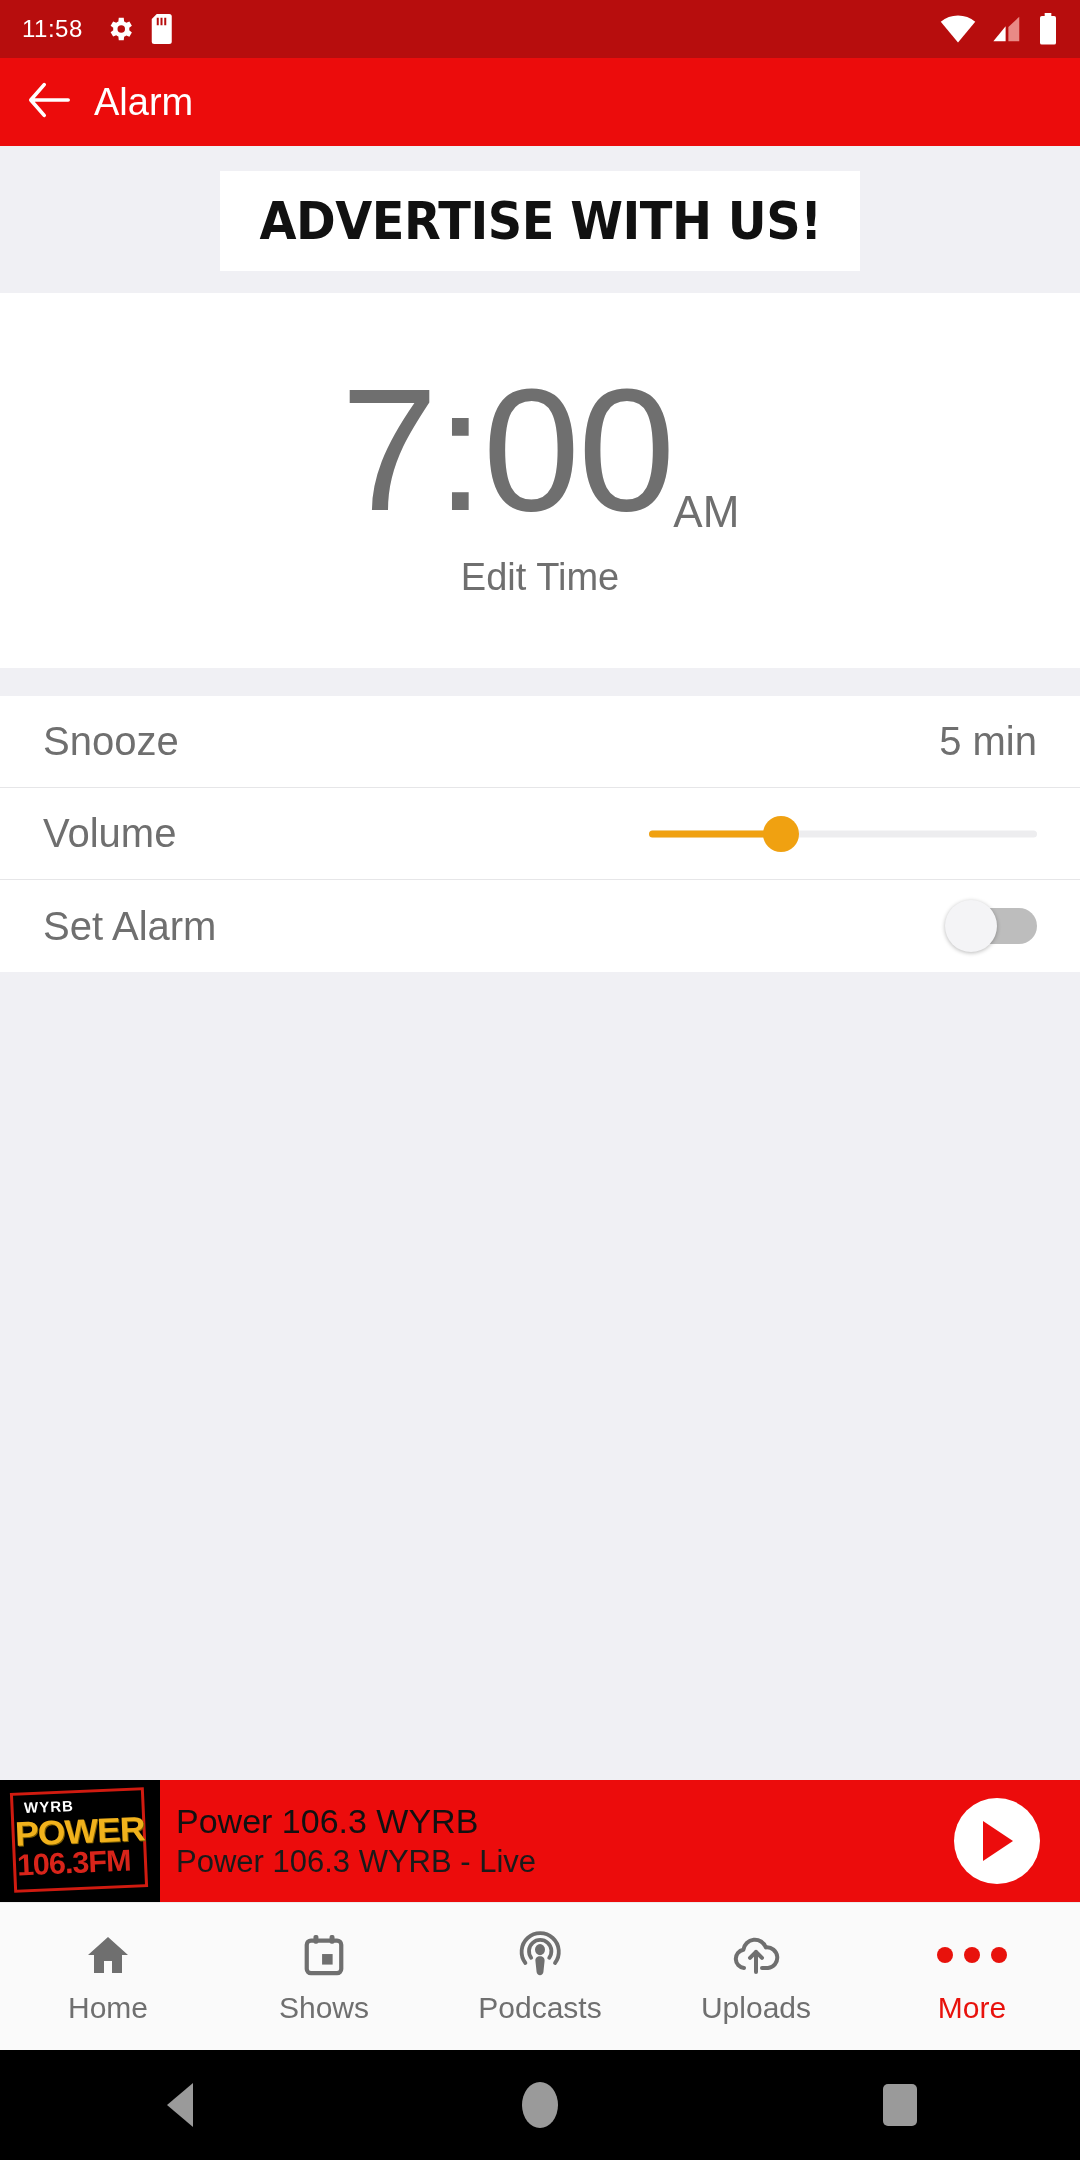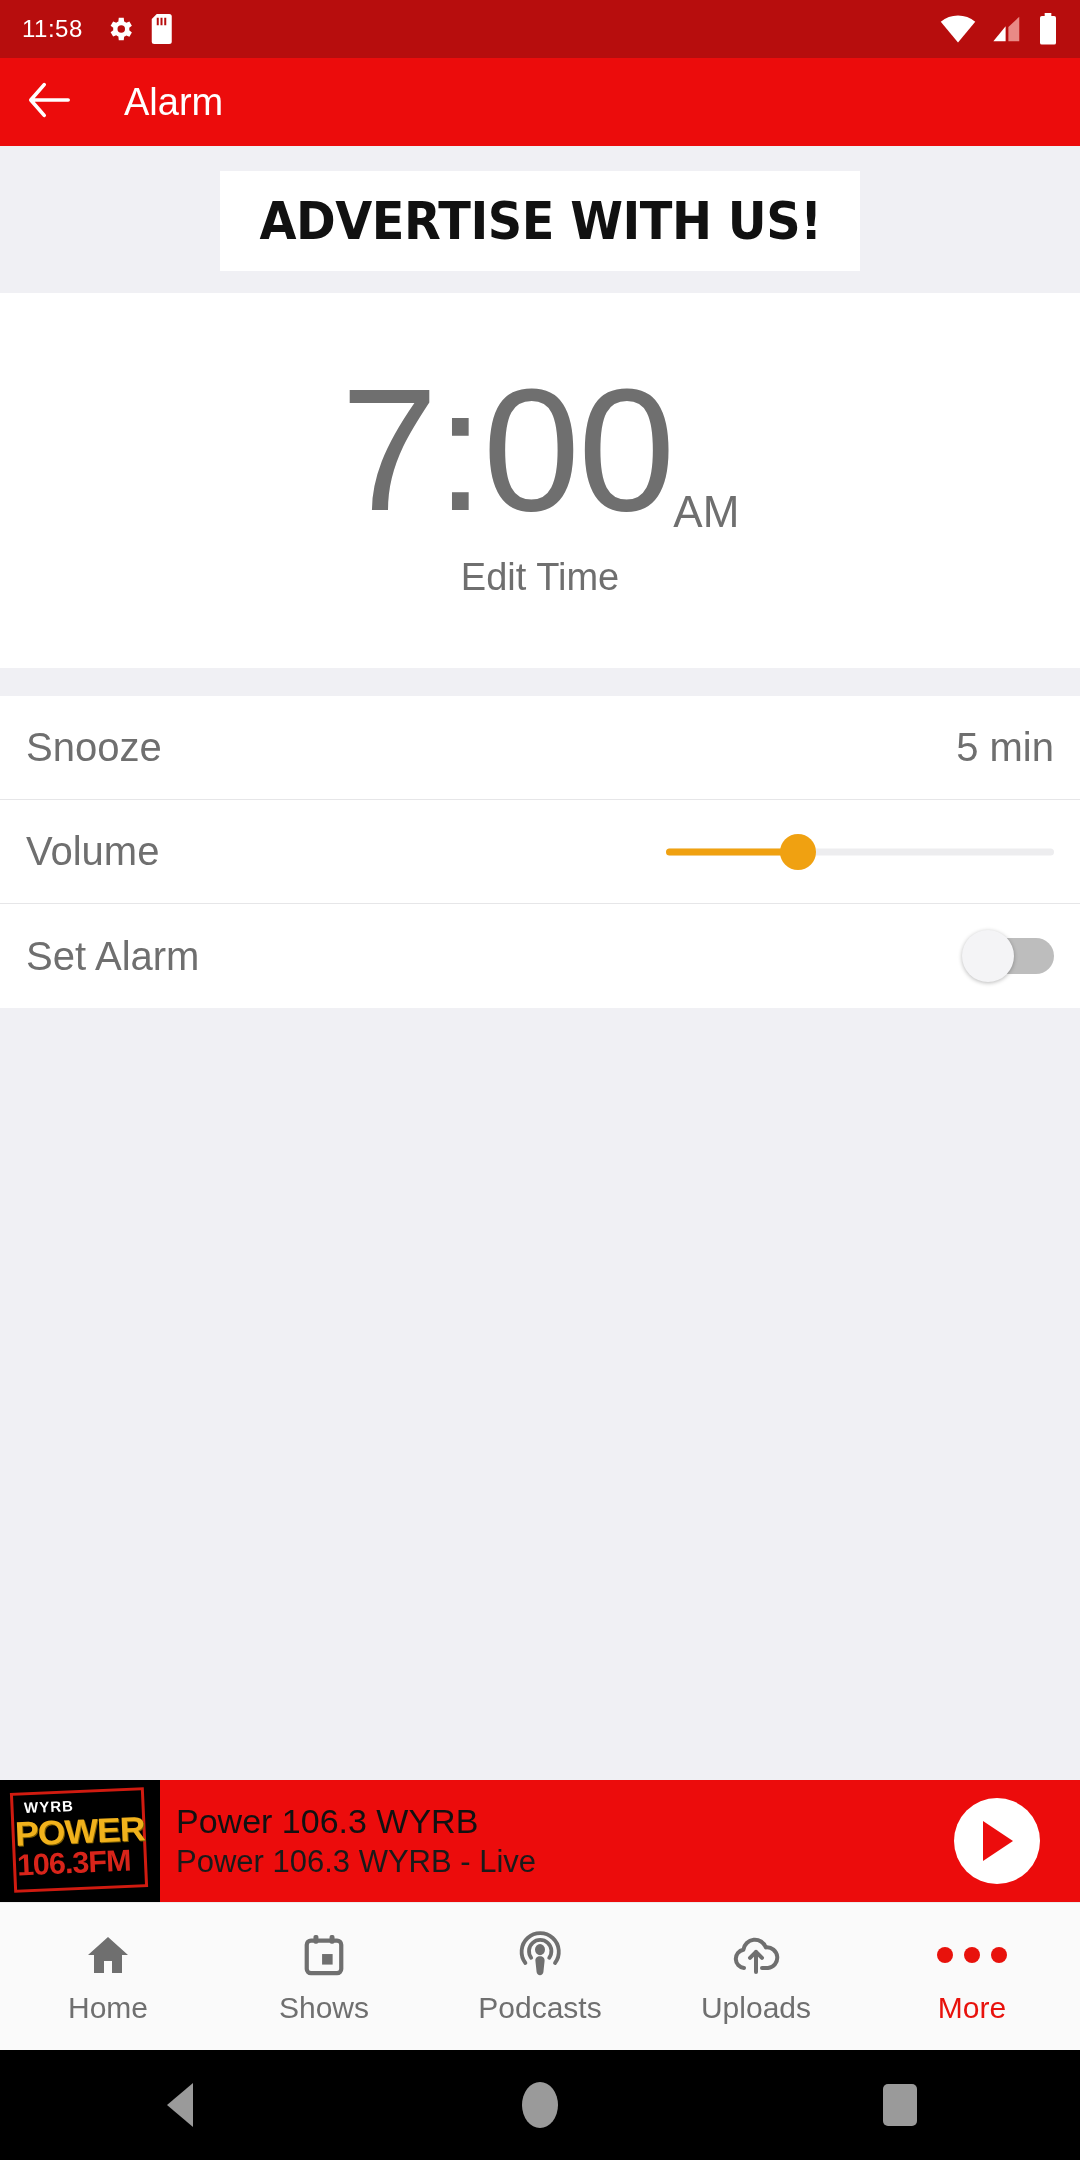--- a/index.html
+++ b/index.html
@@ -18,21 +18,21 @@
   }
   .sb-time { font-size: 24px; letter-spacing: .5px; line-height: 1; }
   .sb-icons-left { display: flex; align-items: center; gap: 16px; margin-left: 22px; }
   .sb-right { margin-left: auto; display: flex; align-items: center; gap: 14px; }
 
   
   .appbar {
     height: 88px; background: #ec0c0c; display: flex; align-items: center;
     padding: 0 26px; flex: none;
   }
-  .appbar-title { color: #fff; font-size: 38px; margin-left: 52px; font-weight: 400; }
+  .appbar-title { color: #fff; font-size: 38px; margin-left: 22px; font-weight: 400; }
 
   
   .ad-wrap {
     background: #f0f0f4; padding: 25px 0 22px 0; display: flex;
     justify-content: center; flex: none;
   }
   .ad-box {
     width: 640px; height: 100px; background: #fff;
     display: flex; align-items: center; justify-content: center;
   }
@@ -53,22 +53,22 @@
     line-height: 1; letter-spacing: -2px;
   }
   .clock-ampm { font-size: 44px; color: #6f6f6f; font-weight: 400; }
   .edit-time { font-size: 38px; color: #6f6f6f; margin-top: 19px; }
 
   .gap-strip { background: #f0f0f4; height: 28px; flex: none; }
 
   
   .settings { background: #fff; flex: none; }
   .row {
-    height: 104px; display: flex; align-items: center;
-    padding: 0 26px; border-bottom: 1px solid #e6e6e8; position: relative;
+    height: 92px; display: flex; align-items: center;
+    padding: 0 43px; border-bottom: 1px solid #e6e6e8; position: relative;
   }
   .row:last-child { border-bottom: none; }
   .row-label { font-size: 40px; color: #6f6f6f; }
   .row-value { margin-left: auto; font-size: 40px; color: #6f6f6f; }
 
   
   .slider { margin-left: auto; width: 388px; height: 40px; position: relative; }
   .slider-track {
     position: absolute; top: 50%; transform: translateY(-50%);
     left: 0; right: 0; height: 7px; background: #ededef; border-radius: 4px;

